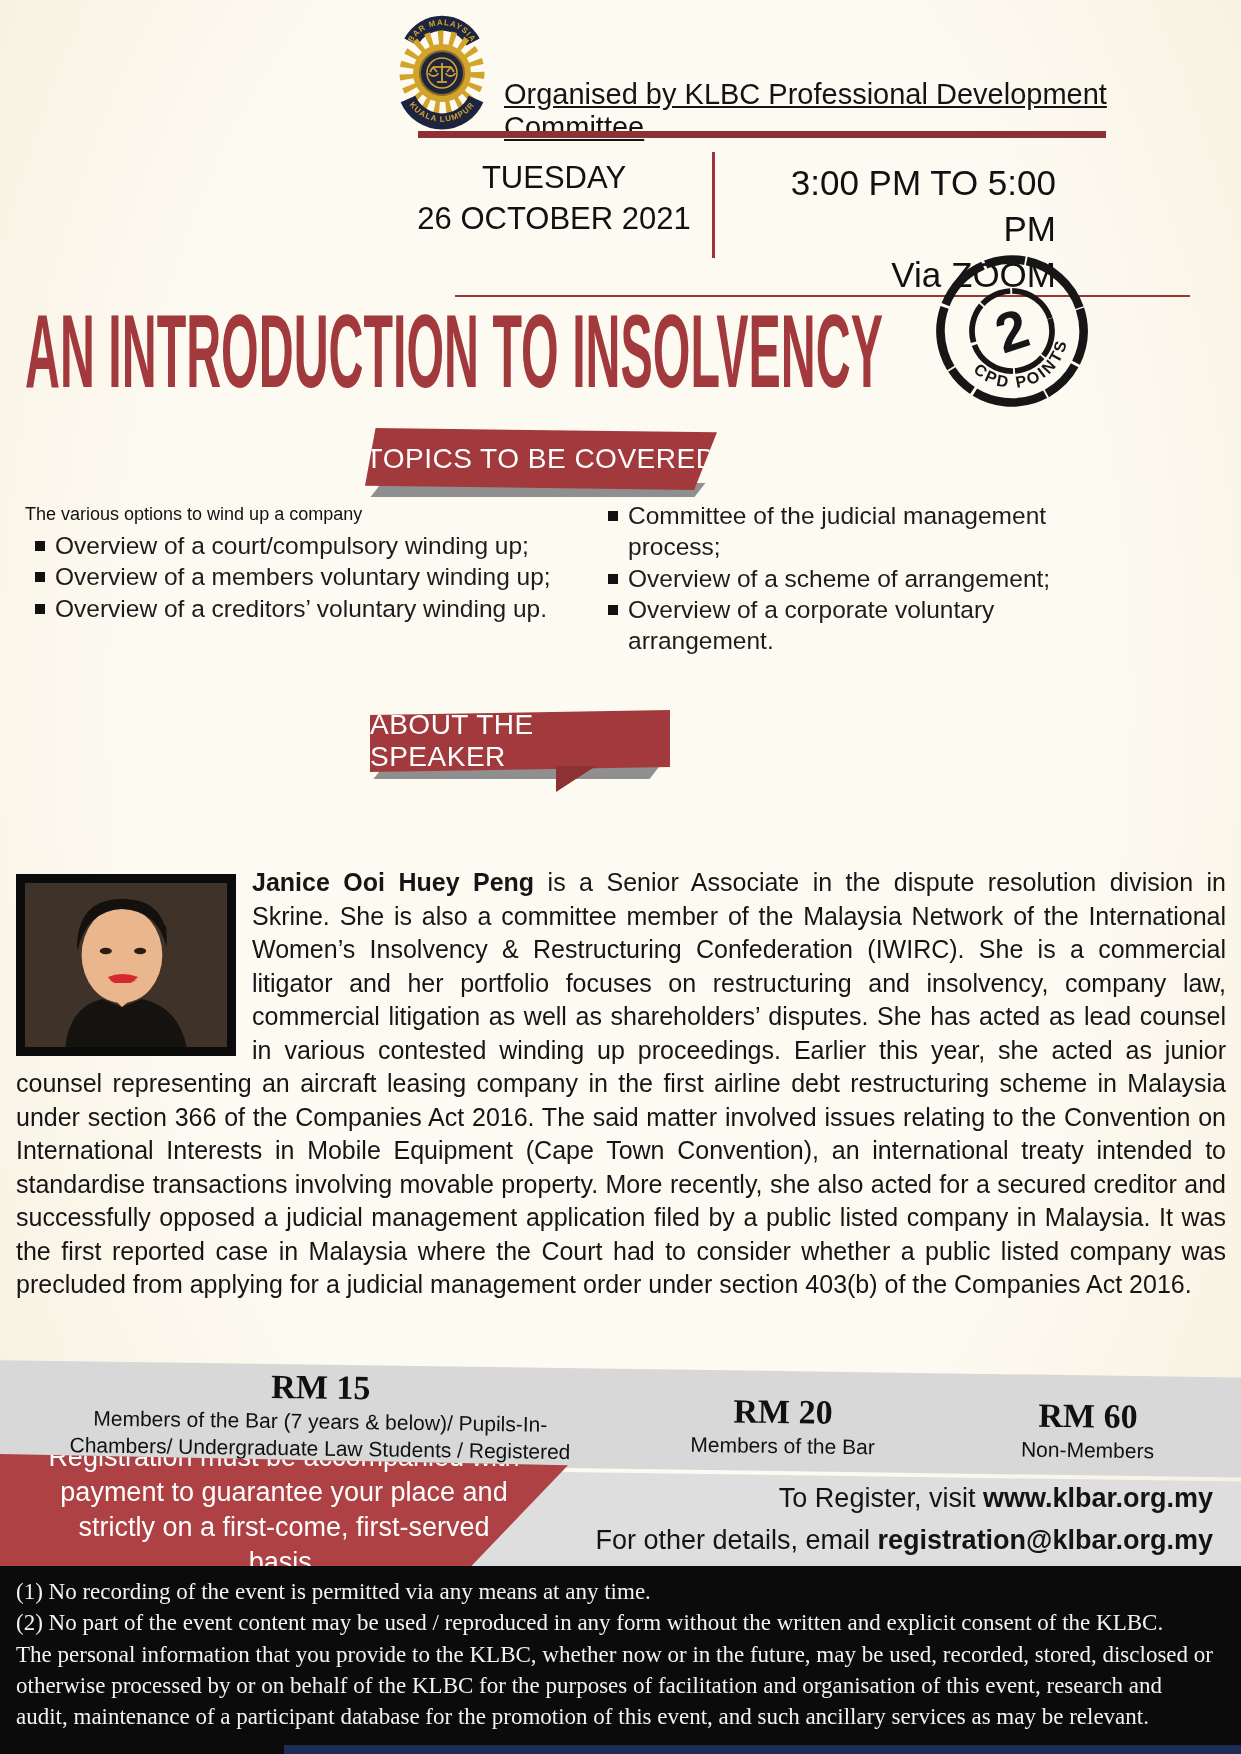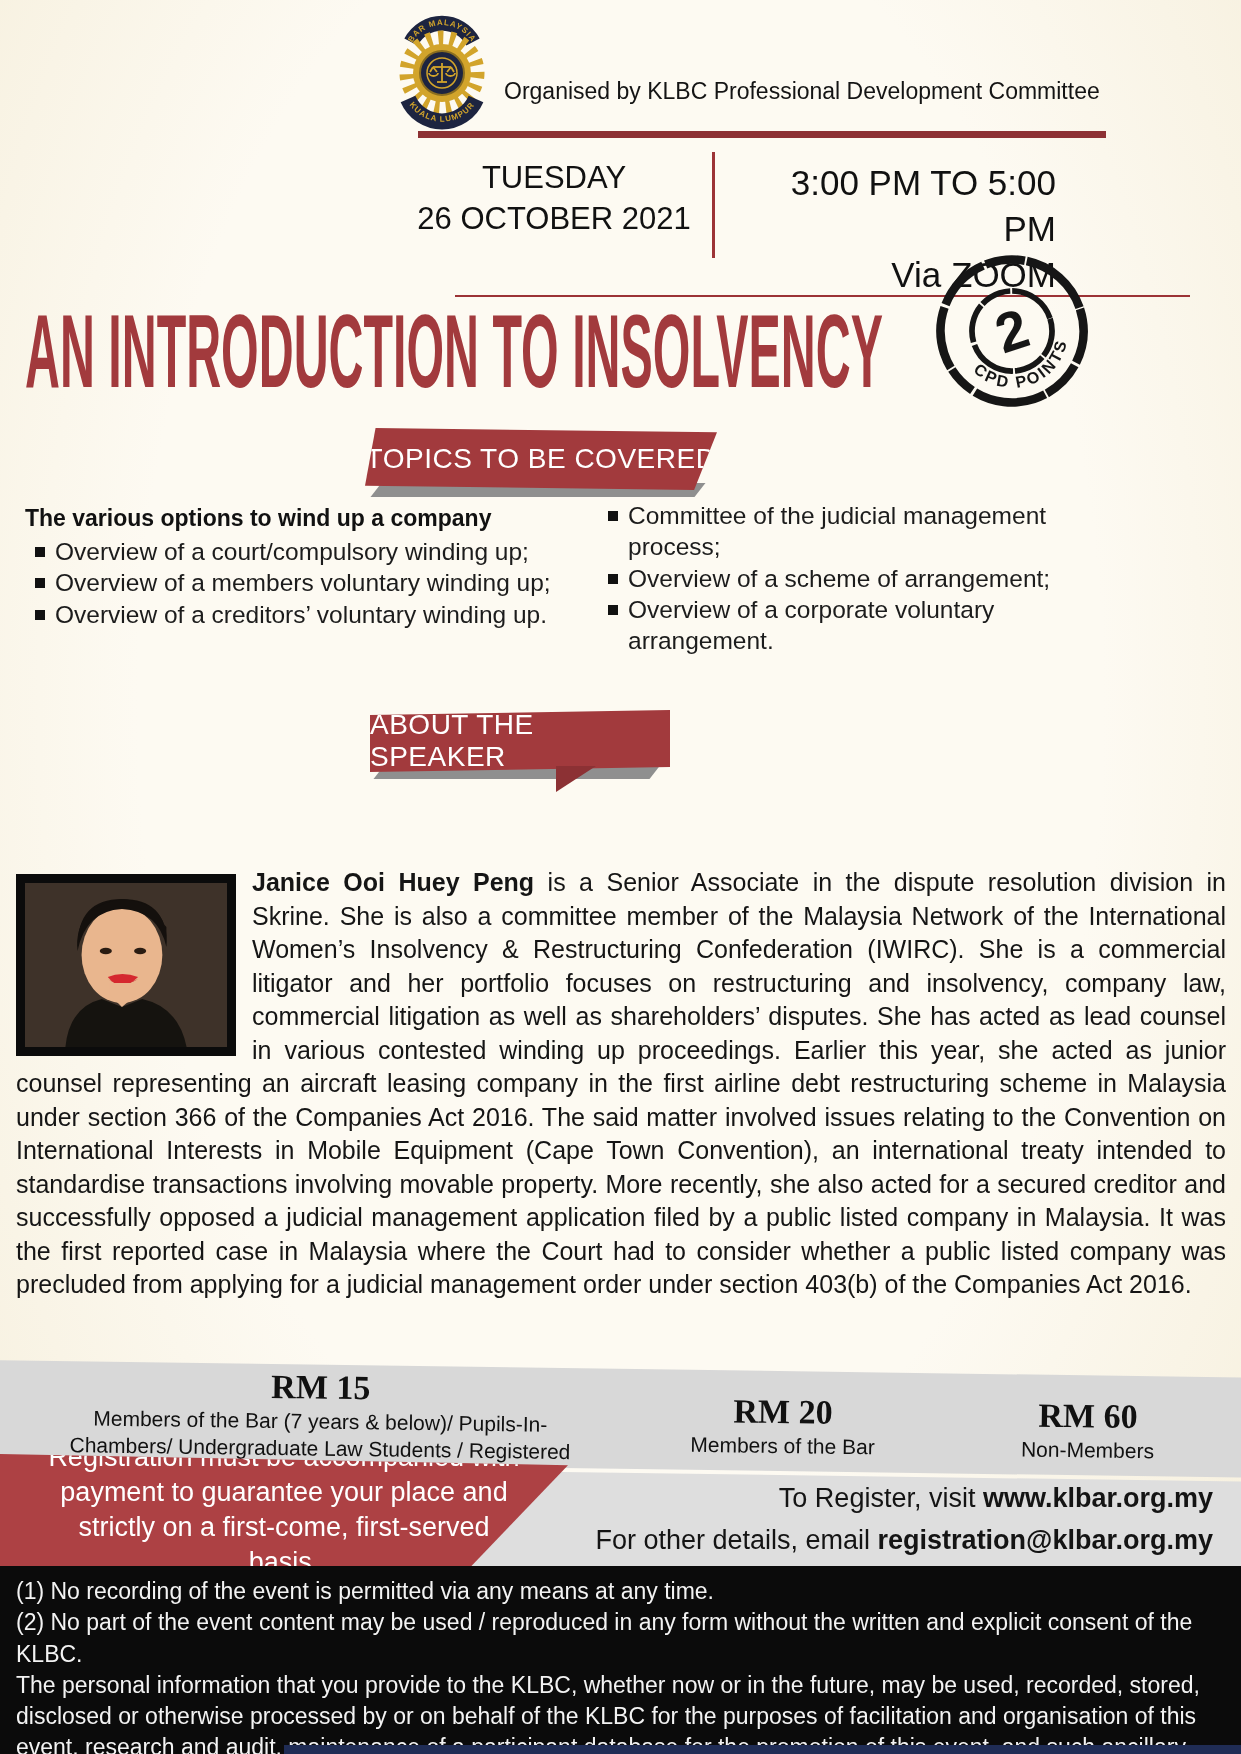--- a/index.html
+++ b/index.html
@@ -3,21 +3,21 @@
 <meta charset="utf-8">
 <style>
   html,body{margin:0;padding:0;background:#777;}
   .page{
     position:relative;width:1241px;height:1754px;margin:0 auto;
     background:radial-gradient(ellipse at 50% 40%, #fdfaf2 55%, #f5eeda 100%);
     font-family:"Liberation Sans",sans-serif;color:#161616;overflow:hidden;
   }
   
   .logo{position:absolute;left:392px;top:8px;width:100px;height:128px;}
-  .organiser{position:absolute;left:504px;top:78px;width:620px;font-size:23px;color:#141414;}
+  .organiser{position:absolute;left:504px;top:78px;width:620px;font-size:29px;color:#141414;text-decoration:underline;}
   .hdr-rule{position:absolute;left:418px;top:131px;width:688px;height:7px;background:#8d3134;}
   .date-block{position:absolute;left:398px;top:158px;width:312px;text-align:center;
     font-size:31px;line-height:1.32;color:#111;}
   .vdivider{position:absolute;left:712px;top:152px;width:3px;height:106px;background:#9c3336;}
   .time-block{position:absolute;left:732px;top:160px;width:324px;text-align:right;
     font-size:35px;line-height:1.32;color:#111;}
   .date-rule{position:absolute;left:455px;top:295px;width:735px;height:2px;background:#9c3336;}
   
   .title{position:absolute;left:25px;top:299px;font-size:104px;font-weight:800;
     color:#a23a3d;white-space:nowrap;letter-spacing:0px;line-height:1;
@@ -32,21 +32,21 @@
   .ribbon.topics{left:365px;top:428px;width:352px;height:62px;}
   .ribbon.topics .face{clip-path:polygon(3% 0,100% 7%,93.5% 100%,0 93%);}
   .ribbon.speaker{left:370px;top:710px;width:300px;height:62px;}
   .ribbon.speaker .face{clip-path:polygon(0 8%,100% 0,100% 92%,0 100%);}
   .ribbon.speaker .tail{position:absolute;left:62%;top:56px;width:0;height:0;
     border-top:26px solid #8c3134;border-right:40px solid transparent;}
   
   .col{position:absolute;}
   .col.left{left:25px;top:504px;width:565px;}
   .col.right{left:598px;top:500px;width:522px;}
-  .col h3{margin:0 0 4px 0;font-size:23px;font-weight:700;line-height:1.22;color:#111;}
+  .col h3{margin:0 0 4px 0;font-size:18px;font-weight:400;line-height:1.22;color:#111;}
   .blist{margin:0;padding:0;list-style:none;}
   .blist li{position:relative;padding-left:30px;font-size:24.5px;line-height:1.28;color:#1c1c1c;}
   .blist li::before{content:"";position:absolute;left:10px;top:11px;width:10px;height:10px;background:#111;}
   
   .bio{position:absolute;left:16px;top:866px;width:1210px;font-size:25px;line-height:1.34;
     text-align:justify;color:#151515;}
   .photo{float:left;width:202px;height:164px;border:9px solid #0b0b0b;margin:8px 16px 6px 0;}
   .bio b{font-weight:700;}
   
   .band{position:absolute;left:-12px;top:1360px;width:1265px;height:100px;background:#d8d8d8;
@@ -62,21 +62,21 @@
     transform:rotate(0.8deg);transform-origin:left center;}
   .regribbon{position:absolute;left:0;top:1454px;width:568px;height:112px;background:#ad4144;
     clip-path:polygon(0 0,100% 10%,83% 100%,0 100%);color:#fff;
     display:flex;align-items:center;justify-content:center;}
   .regribbon .txt{width:480px;text-align:center;font-size:27px;line-height:1.3;}
   .register{position:absolute;right:28px;top:1478px;width:640px;text-align:right;
     font-size:27px;line-height:1.55;color:#141414;}
   .register b{font-weight:700;}
   
   .footer{position:absolute;left:0;top:1566px;width:1241px;height:188px;background:#0b0b0b;
-    color:#f3f3f3;box-sizing:border-box;padding:10px 22px 0 16px;font-size:23px;line-height:1.36;}
+    color:#f3f3f3;box-sizing:border-box;padding:10px 22px 0 16px;font-size:23px;line-height:1.36;font-family:Liberation Serif, serif;}
   .footer p{margin:0;}
   .bottom-bar{position:absolute;left:284px;top:1745px;width:957px;height:9px;background:#1f2c55;}
 </style>
 </head>
 <body>
 
 <div class="page">
 
   <svg class="logo" viewBox="0 0 100 126">
     <path id="lg-top" d="M 20,34 A 34,34 0 0 1 80,34" fill="none"></path>

